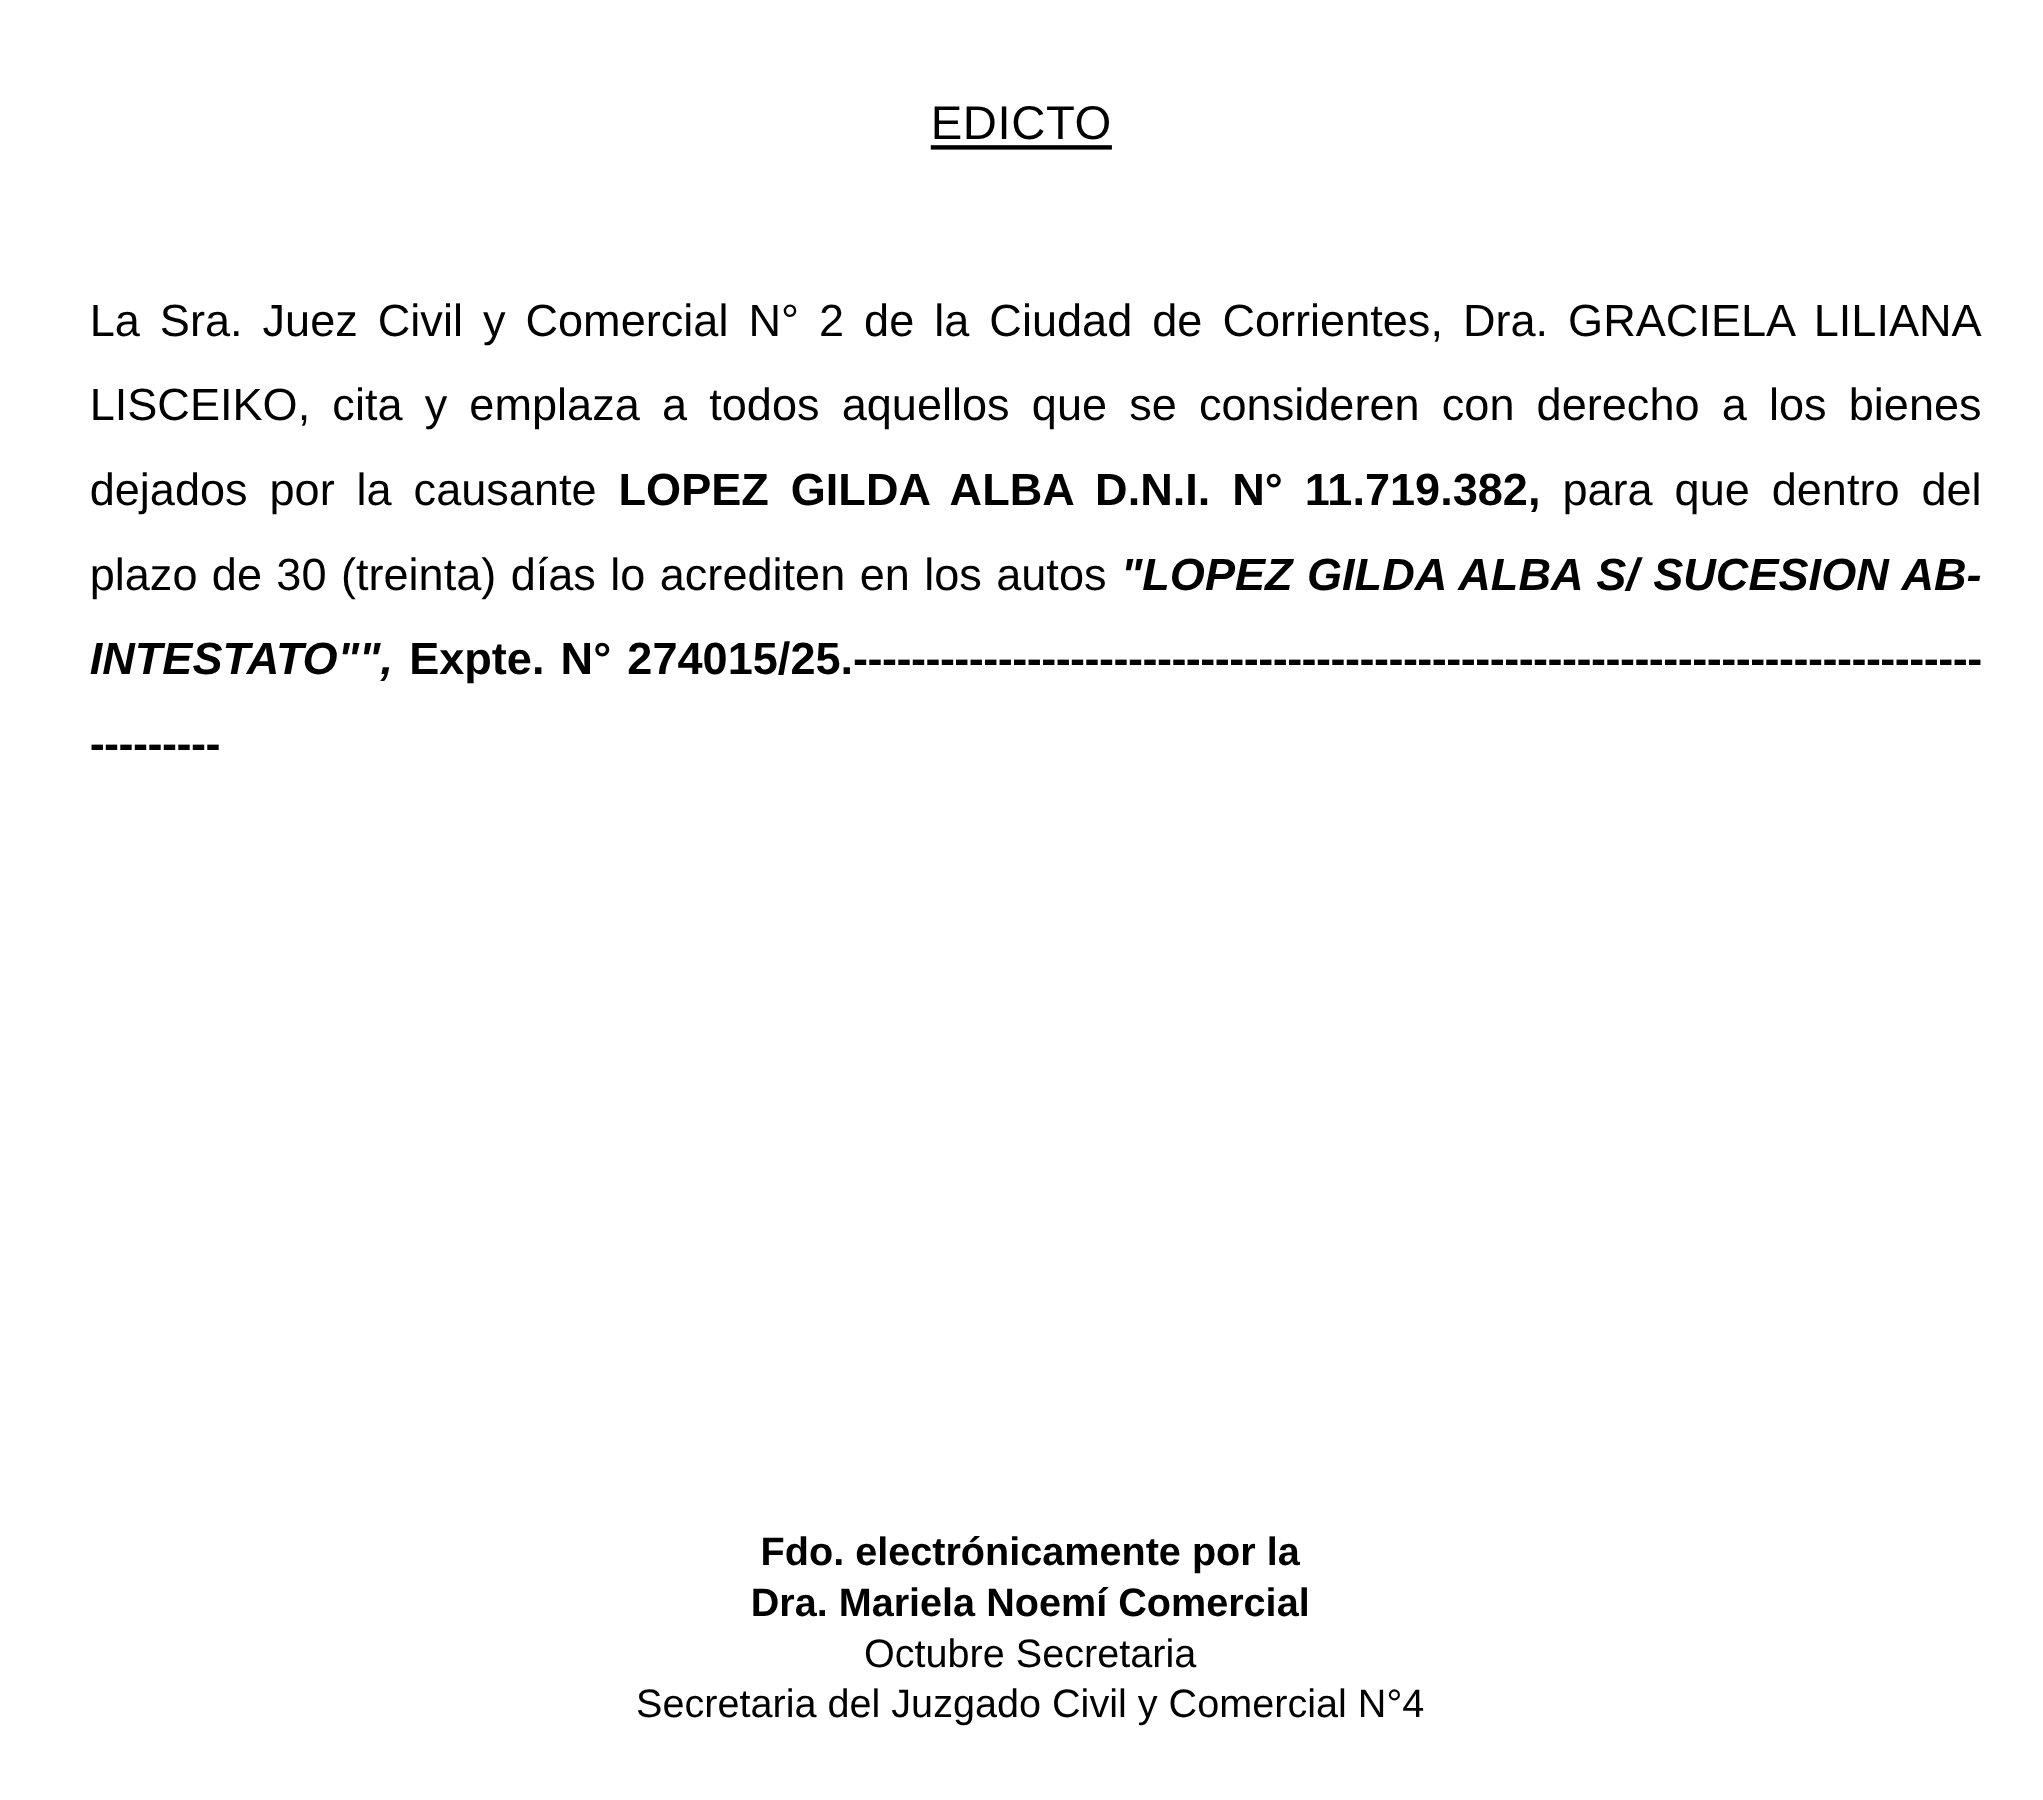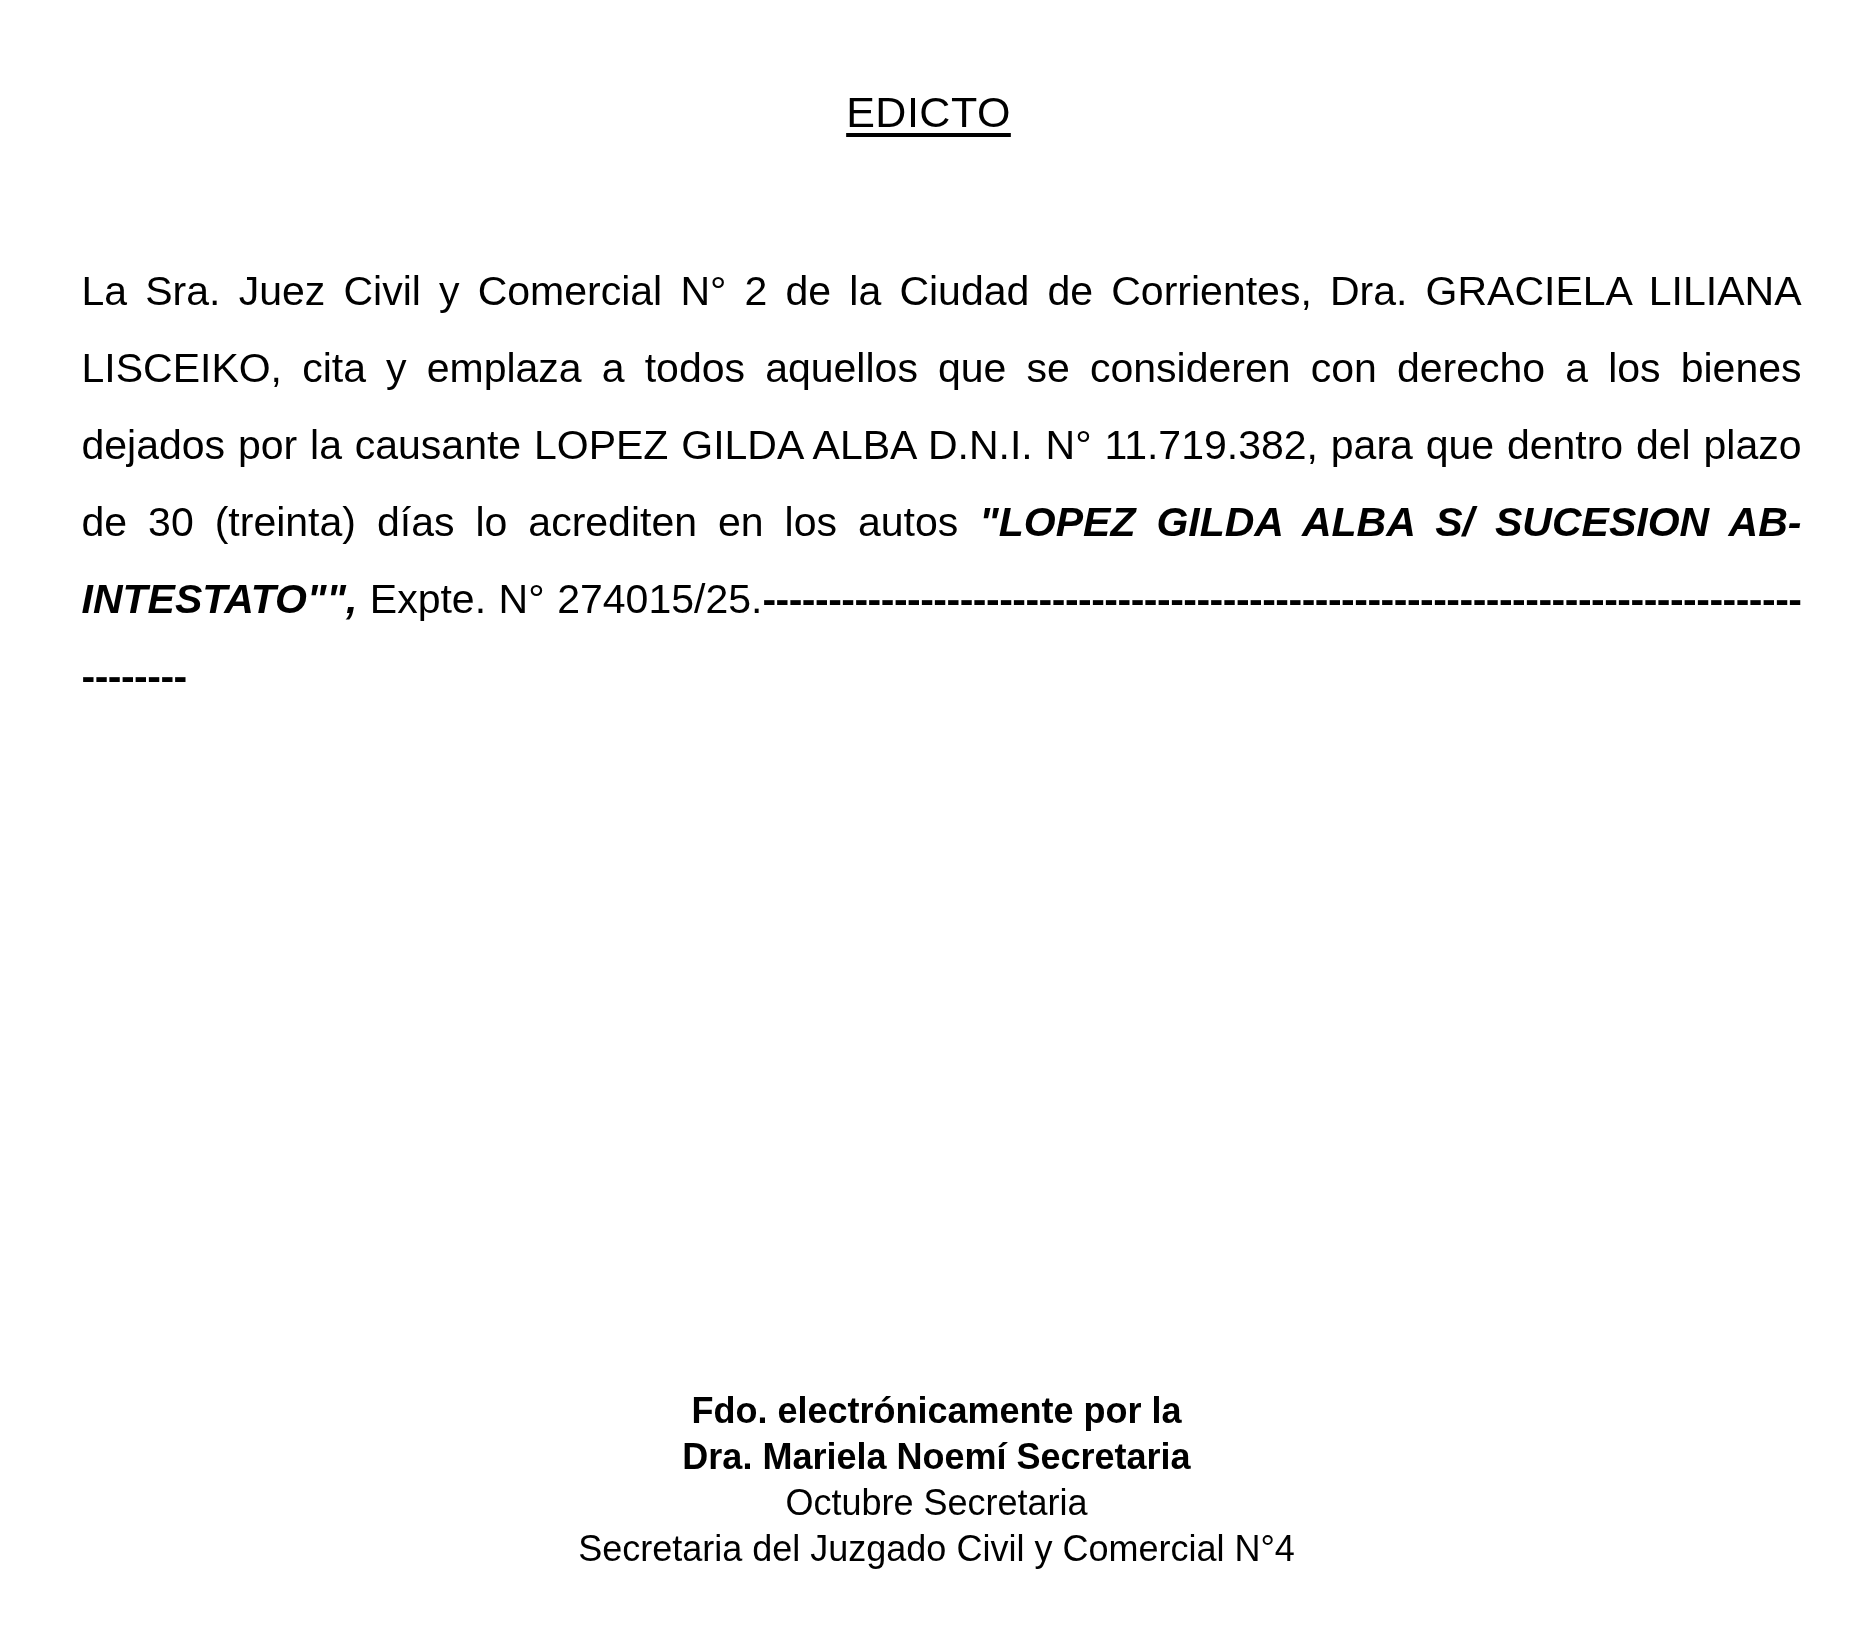--- a/index.html
+++ b/index.html
@@ -41,21 +41,21 @@
     box-sizing: border-box;
     margin-top: 116px;
   }
   .para {
     font-size: 41px;
     line-height: 1.88;
     text-align: justify;
     text-justify: inter-word;
     word-spacing: 0.02em;
   }
-  .para b { font-weight: normal; }
+  .para b { font-weight: bold; }
   .para i { font-style: italic; font-weight: bold; }
   .dashes {
     font-weight: bold;
     letter-spacing: -0.5px;
   }
   .para-date {
     font-size: 41px;
     line-height: 1.6;
     margin-top: 34px;
     text-align: left;
@@ -85,18 +85,18 @@
     <span class="title">EDICTO</span>
   </div>
 
   <div class="body-block">
     <p class="para"><span>La Sra. Juez Civil y Comercial N° 2 de la Ciudad de Corrientes, Dra. GRACIELA LILIANA LISCEIKO, cita y emplaza a todos aquellos que se consideren con derecho a los bienes dejados por la causante </span><b>LOPEZ GILDA ALBA D.N.I. N° 11.719.382,</b><span> para que dentro del plazo de 30 (treinta) días lo acrediten en los autos </span><i>"LOPEZ GILDA ALBA S/ SUCESION AB-INTESTATO"",</i><b> Expte. N° </b><b>274015/25.</b><span class="dashes">---------------------------------------------------------------------------------------</span></p>
 
   </div>
 
   <div class="sig-block">
     <div class="sig-line bold">Fdo. electrónicamente por la</div>
-    <div class="sig-line bold">Dra. Mariela Noemí Secretaria</div>
+    <div class="sig-line bold">Dra. Mariela Noemí Comercial</div>
     <div class="sig-line">Octubre Secretaria</div>
     <div class="sig-line">Secretaria del Juzgado Civil y Comercial N°4</div>
   </div>
 
 </div>
 
 </body></html>

